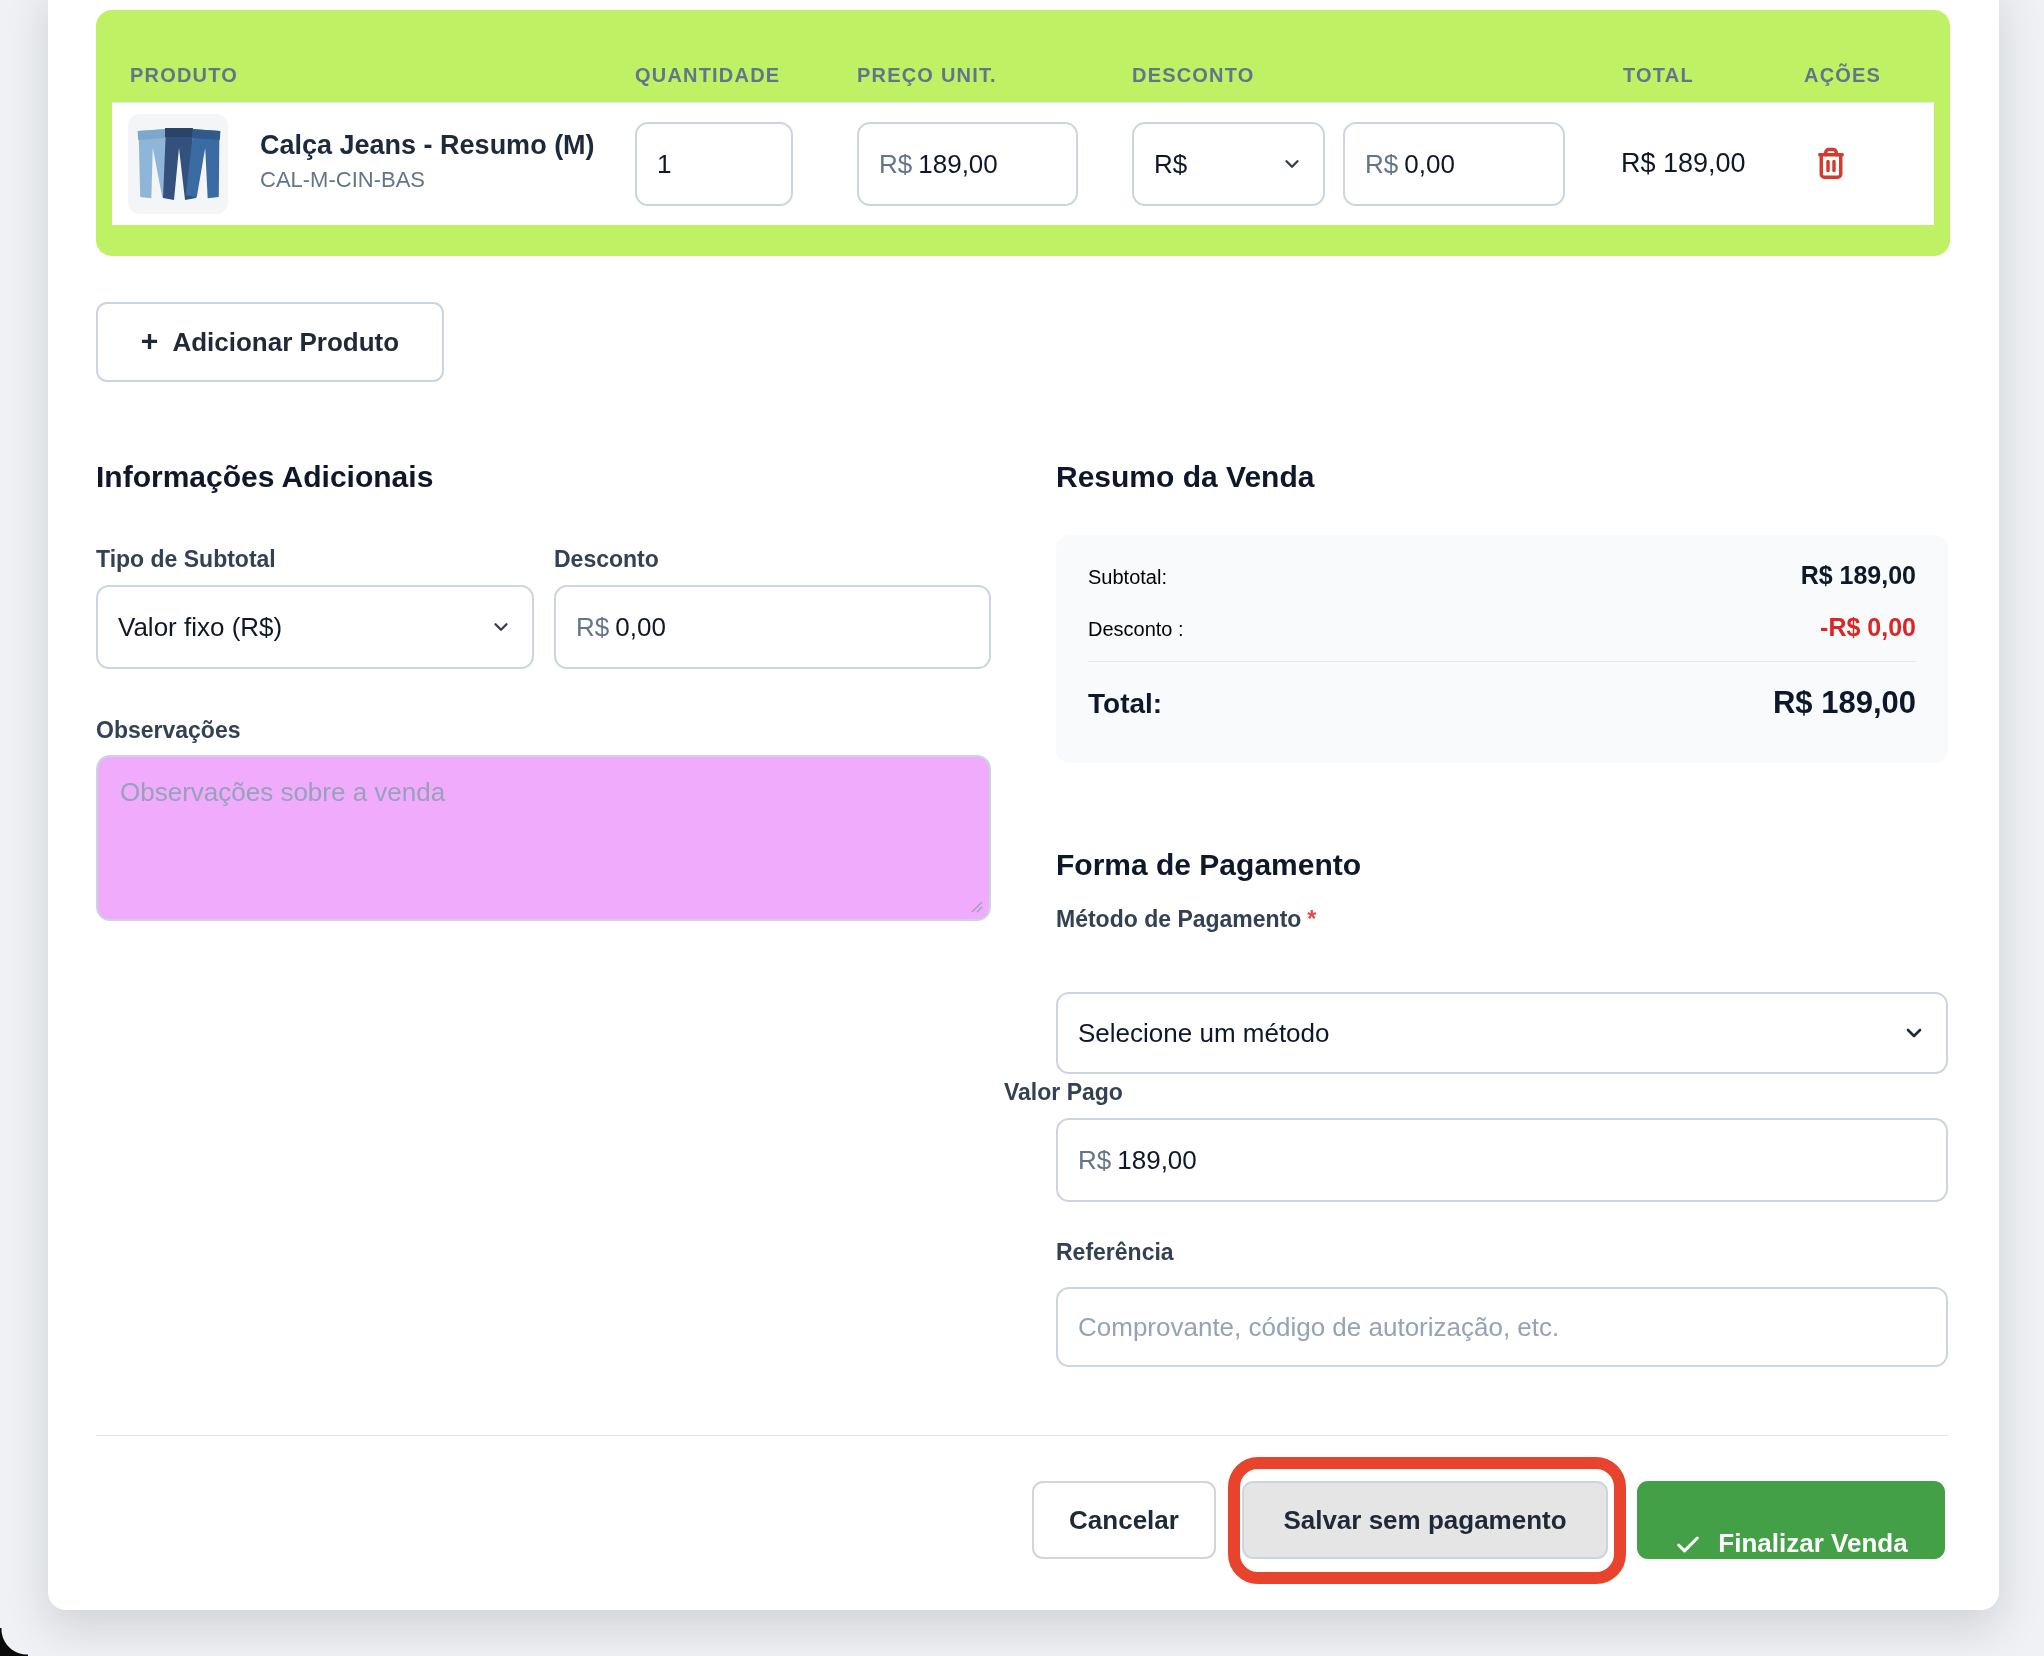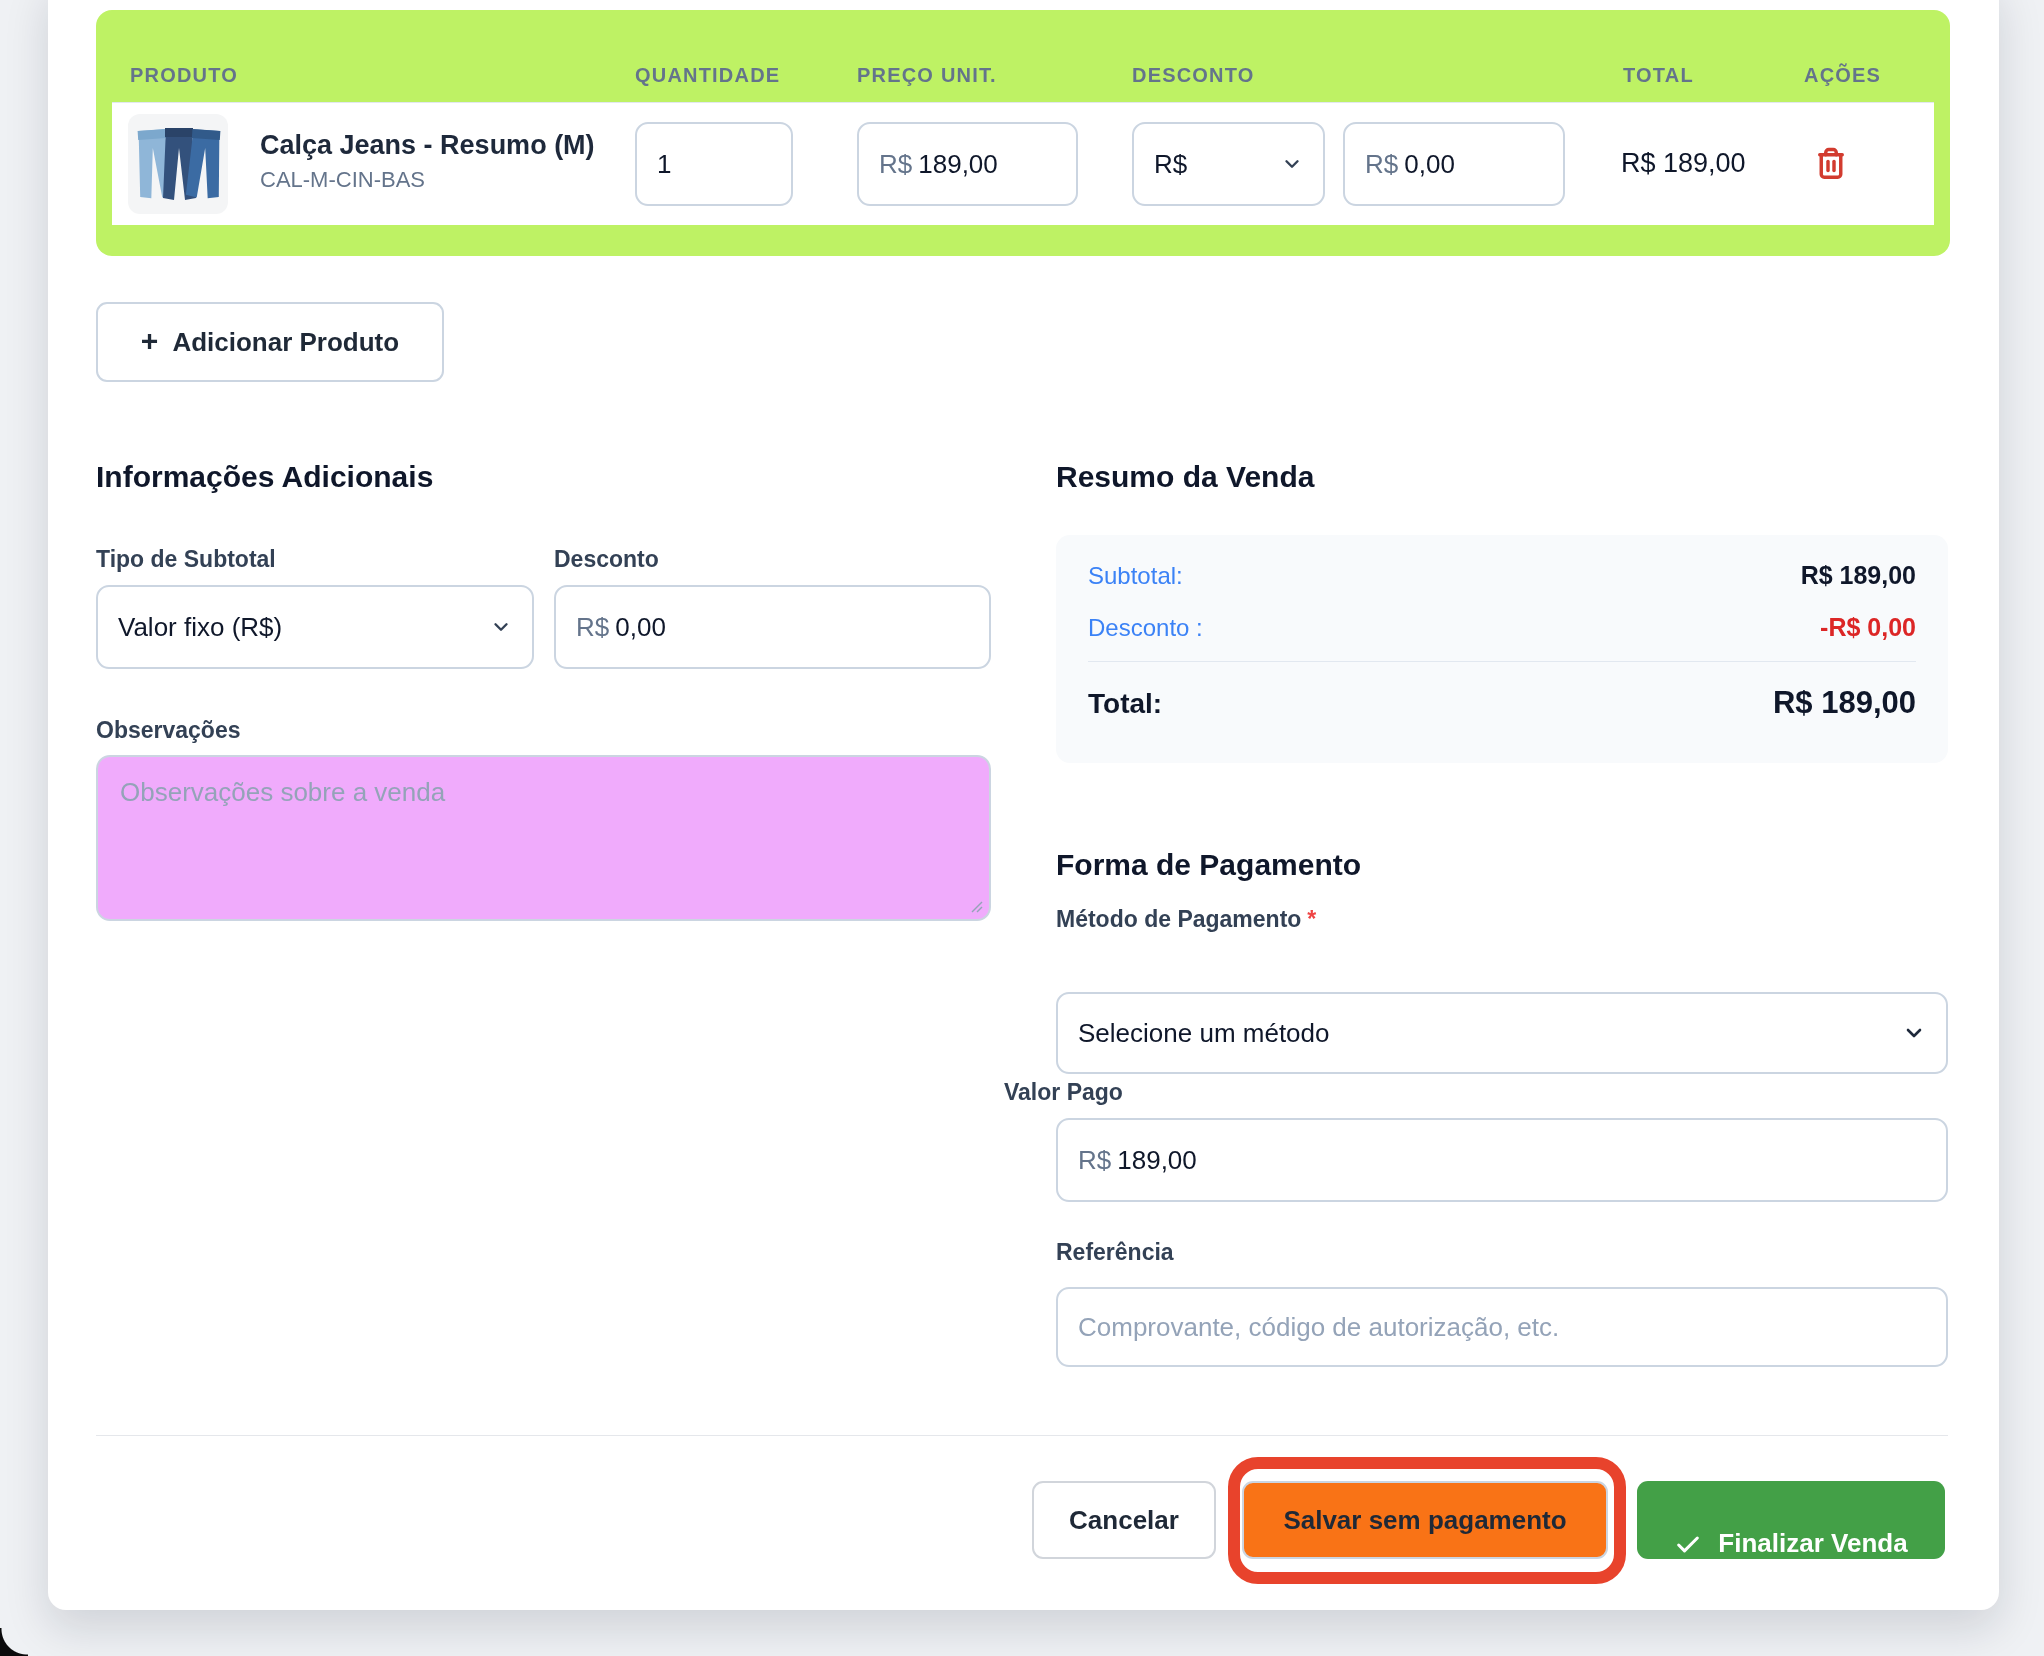--- a/index.html
+++ b/index.html
@@ -78,41 +78,41 @@
   }
   .obs-box textarea::placeholder { color:#94a3b8; }
   .resize-handle { position:absolute; right:6px; bottom:6px; }
   
   .sum-panel {
     position:absolute; left:1008px; top:559px; width:892px; height:228px;
     background:#f8fafc; border-radius:14px;
   }
   .sum-row { position:absolute; left:32px; right:32px; display:flex; justify-content:space-between; align-items:baseline; }
   .sum-sub { top:26px; } .sum-disc { top:78px; }
-  .sum-label { font-size:24px; color:#3b82f6; }
+  .sum-label { font-size:20px; color:#000000; }
   .sum-val { font-size:25px; font-weight:600; color:#0f172a; }
   .sum-val.red { color:#dc2626; }
   .sum-divider { position:absolute; left:32px; right:32px; top:126px; height:1px; background:#e2e8f0; }
   .sum-total { top:150px; }
   .sum-total .t-label { font-size:28px; font-weight:700; color:#0f172a; }
   .sum-total .t-val { font-size:31px; font-weight:700; color:#0f172a; }
   
   .sel-method { position:absolute; left:1008px; top:972px; width:892px; height:82px; justify-content:space-between; cursor:pointer;margin-top:44px; }
   .f-paid { position:absolute; left:1008px; top:1142px; width:892px; height:84px; }
   .f-ref  { position:absolute; left:1008px; top:1311px; width:892px; height:80px; }
   .f-ref input::placeholder { color:#94a3b8; }
   
   .footer-divider { position:absolute; left:48px; right:51px; top:1459px; height:1px; background:#e5e7eb; }
   .btn {
     position:absolute; top:1505px; height:78px; border-radius:11px;
     font-family:inherit; font-size:26px; font-weight:600; cursor:pointer;
     display:flex; align-items:center; justify-content:center; gap:16px;
   }
   .btn-cancel { left:984px; width:184px; background:#fff; border:2px solid #d1d5db; color:#1f2937; }
-  .btn-save   { left:1194px; width:366px; background:#f97316; border:2px solid #cbd5e1; color:#1f2937; }
+  .btn-save   { left:1194px; width:366px; background:#e5e5e5; border:2px solid #cbd5e1; color:#1f2937; }
   .btn-final  { left:1589px; width:308px; background:#43a047; border:none; color:#ffffff;align-items:flex-end; }
   .ring {
     position:absolute; left:1180px; top:1481px; width:398px; height:127px;
     border:12px solid #e8432c; border-radius:30px; pointer-events:none;
   }
   .win-corner {
     position:absolute; left:0; bottom:0; width:28px; height:28px;
     background:radial-gradient(circle 27px at 27px 1px, transparent 0 25px, #0b0b0c 26px);
   }
   .chev { flex:none; }

